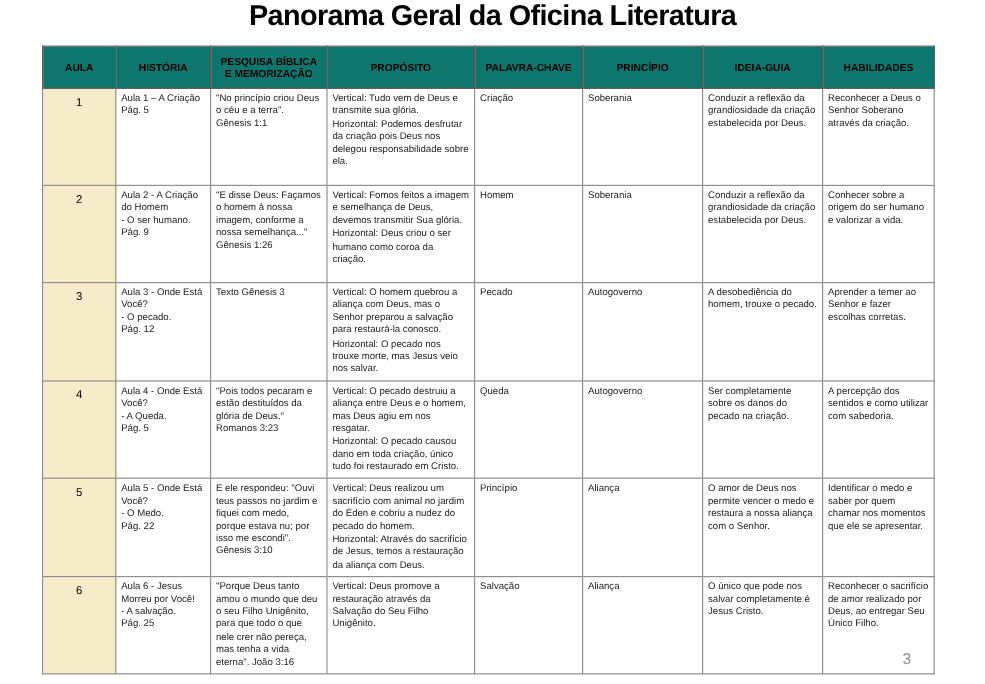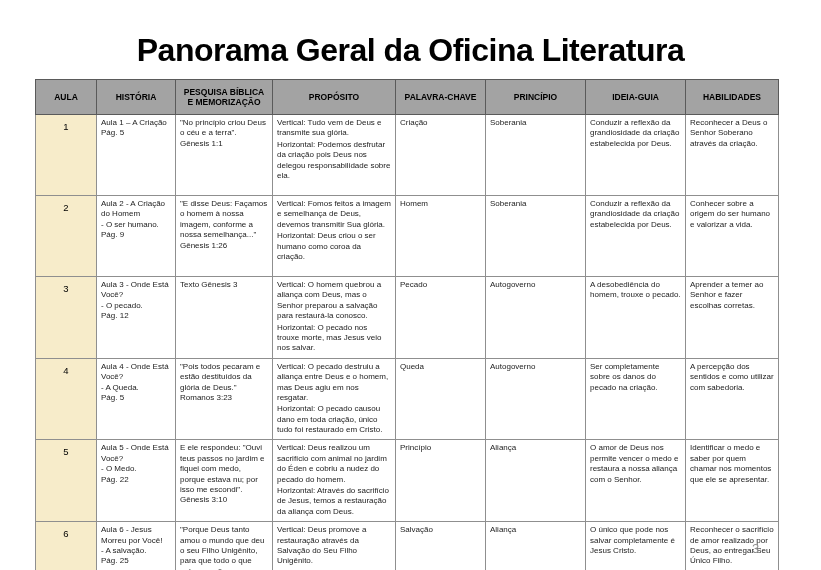--- a/index.html
+++ b/index.html
@@ -9,44 +9,44 @@
     width: 821px;
     height: 570px;
     font-family: "Liberation Sans", sans-serif;
     color: #1a1a1a;
     position: relative;
     overflow: hidden;
   }
   .page { width: 821px; height: 570px; position: relative; }
   .title {
     text-align: center;
-    font-size: 32px;
+    font-size: 24px;
     font-weight: bold;
     margin: 0;
-    padding-top: 32px;
+    padding-top: 0;
     letter-spacing: -0.5px;
     color: #000;
   }
   .subtitle {
     text-align: center;
     font-size: 16px;
     font-weight: bold;
     margin: 0;
     padding-top: 6px;
     color: #000;
   }
   table.curriculum {
     border-collapse: collapse;
     table-layout: fixed;
     width: 743px;
     margin: 10px 0 0 35px;
     border: 1px solid #5a5a5a;
   }
   th {
-    background: #a3a3a3;
+    background: #0f766e;
     border: 1px solid #5a5a5a;
     font-size: 8.5px;
     font-weight: bold;
     text-align: center;
     vertical-align: middle;
     padding: 4px 2px;
     height: 26px;
     white-space: pre-line;
     color: #000;
   }

